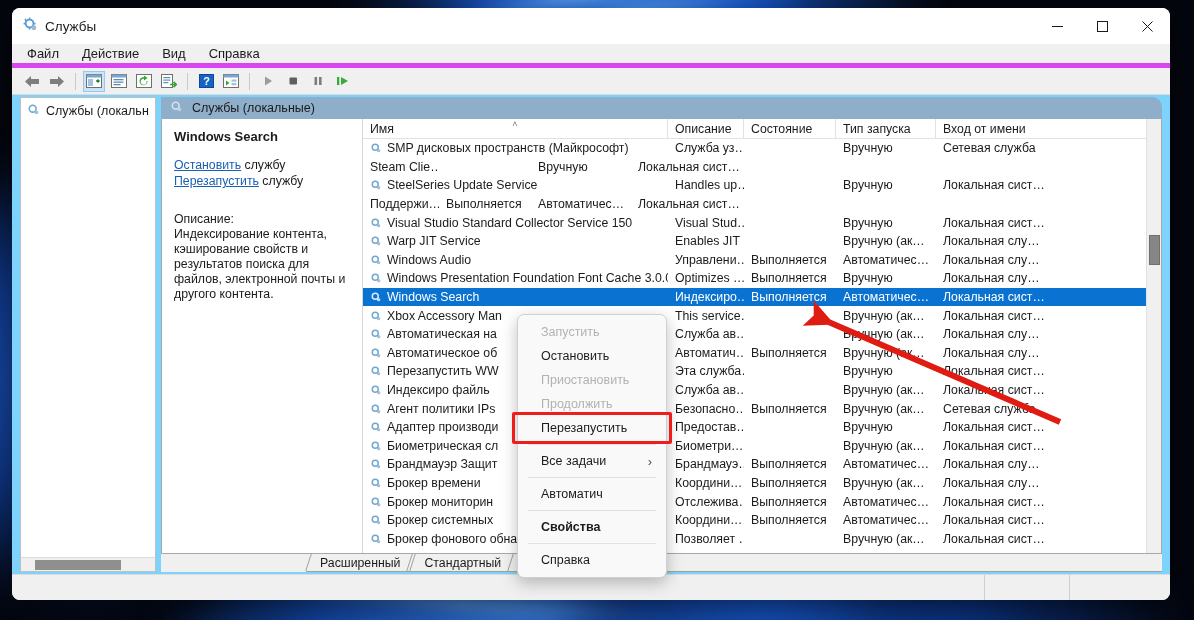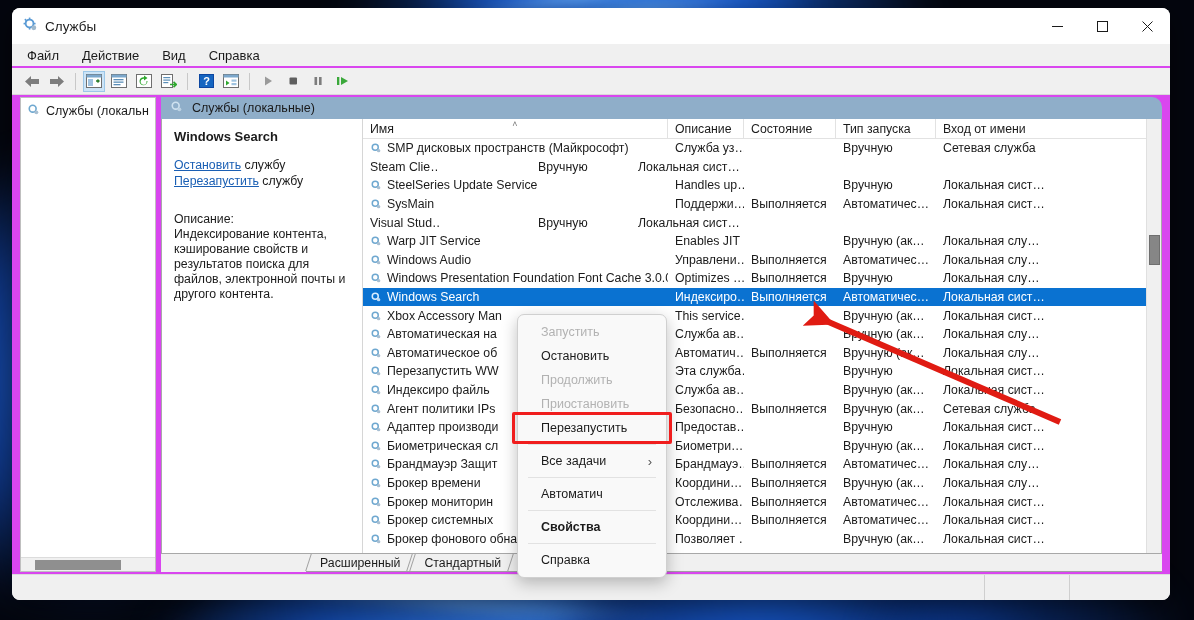--- a/index.html
+++ b/index.html
@@ -59,35 +59,35 @@
   .win-btns { position:absolute; right:0; top:0; height:36px; display:flex; }
   .win-btn {
     width:45px; height:36px; display:flex; align-items:center; justify-content:center;
     font-size:13px; color:#222; cursor:default;
   }
 
   
   #menubar {
     height:24px; flex:0 0 24px; background:#f0f0f0;
     display:flex; align-items:center; padding-left:12px; gap:17px;
-    border-bottom:2px solid #d946ef;
+    border-bottom:5px solid #d946ef;
   }
   .menu-item { font-size:13px; color:#1b1b1b; padding:2px 3px; cursor:default; }
 
   
   #toolbar {
     height:27px; flex:0 0 27px; background:#f0f0f0;
     display:flex; align-items:center; padding-left:9px; gap:3px;
     border-bottom:1px solid #d9d9d9;
   }
   .tb-ic { width:22px; height:21px; display:flex; align-items:center; justify-content:center; }
   .tb-sep { width:1px; height:17px; background:#c8c8c8; margin:0 4px; }
 
   
-  #body-area { flex:1; display:flex; background:#d946ef; padding:0 1px 0 1px; min-height:0; }
+  #body-area { flex:1; display:flex; background:#7dd3fc; padding:0 1px 0 1px; min-height:0; }
 
   
   #tree-pane {
     width:136px; background:#ffffff; border:1px solid #bfbfbf;
     margin:2px 0 2px 7px; display:flex; flex-direction:column; position:relative;
   }
   #tree-root {
     display:flex; align-items:center; gap:6px; padding:5px 4px 5px 6px; font-size:12.5px; color:#1b1b1b;
     white-space:nowrap; overflow:hidden;
   }
@@ -457,35 +457,35 @@
                     </svg>
                   </span>
                   <span>SteelSeries Update Service</span>
                 </div>
                 <div class="cell" style="flex: 0 0 76px;">Handles up…</div>
                 <div class="cell" style="flex: 0 0 92px;"></div>
                 <div class="cell" style="flex: 0 0 100px;">Вручную</div>
                 <div class="cell" style="flex: 1 1 0%;">Локальная сист…</div>
               </div>
               <div class="row">
-                <div class="cell name" style="flex: 0 0 305px;">
-                  <span style="display: flex;">
-                    <svg width="12" height="12" viewBox="0 0 16 16" style="flex:0 0 12px">
-                      <circle cx="7" cy="7" r="4" fill="none" stroke="#6fa8d0" stroke-width="2"></circle>
-                      <circle cx="11.5" cy="11.5" r="2.3" fill="#a8bfd2"></circle>
-                    </svg>
-                  </span>
-                  <span>SysMain</span>
-                </div>
                 <div class="cell" style="flex: 0 0 76px;">Поддержи…</div>
                 <div class="cell" style="flex: 0 0 92px;">Выполняется</div>
                 <div class="cell" style="flex: 0 0 100px;">Автоматичес…</div>
                 <div class="cell" style="flex: 1 1 0%;">Локальная сист…</div>
               </div>
               <div class="row">
+                <div class="cell name" style="flex: 0 0 305px;">
+                  <span style="display: flex;">
+                    <svg width="12" height="12" viewBox="0 0 16 16" style="flex:0 0 12px">
+                      <circle cx="7" cy="7" r="4" fill="none" stroke="#6fa8d0" stroke-width="2"></circle>
+                      <circle cx="11.5" cy="11.5" r="2.3" fill="#a8bfd2"></circle>
+                    </svg>
+                  </span>
+                  <span>Visual Studio Standard Collector Service 150</span>
+                </div>
                 <div class="cell" style="flex: 0 0 76px;">Visual Stud…</div>
                 <div class="cell" style="flex: 0 0 92px;"></div>
                 <div class="cell" style="flex: 0 0 100px;">Вручную</div>
                 <div class="cell" style="flex: 1 1 0%;">Локальная сист…</div>
               </div>
               <div class="row">
                 <div class="cell name" style="flex: 0 0 305px;">
                   <span style="display: flex;">
                     <svg width="12" height="12" viewBox="0 0 16 16" style="flex:0 0 12px">
                       <circle cx="7" cy="7" r="4" fill="none" stroke="#6fa8d0" stroke-width="2"></circle>
@@ -762,24 +762,24 @@
   </div>
 
   <div id="ctxmenu">
       <div class="ctx-item disabled">
         <span>Запустить</span>
       </div>
       <div class="ctx-item">
         <span>Остановить</span>
       </div>
       <div class="ctx-item disabled">
+        <span>Приостановить</span>
+      </div>
+      <div class="ctx-item disabled">
         <span>Продолжить</span>
-      </div>
-      <div class="ctx-item disabled">
-        <span>Приостановить</span>
       </div>
       <div class="ctx-item highlighted">
         <span>Перезапустить</span>
         <div id="ctx-highlight" style="border-color: rgb(240, 29, 29);"></div>
       </div>
       <div class="ctx-sep"></div>
       <div class="ctx-item has-sub">
         <span>Все задачи</span>
       </div>
       <div class="ctx-sep"></div>

